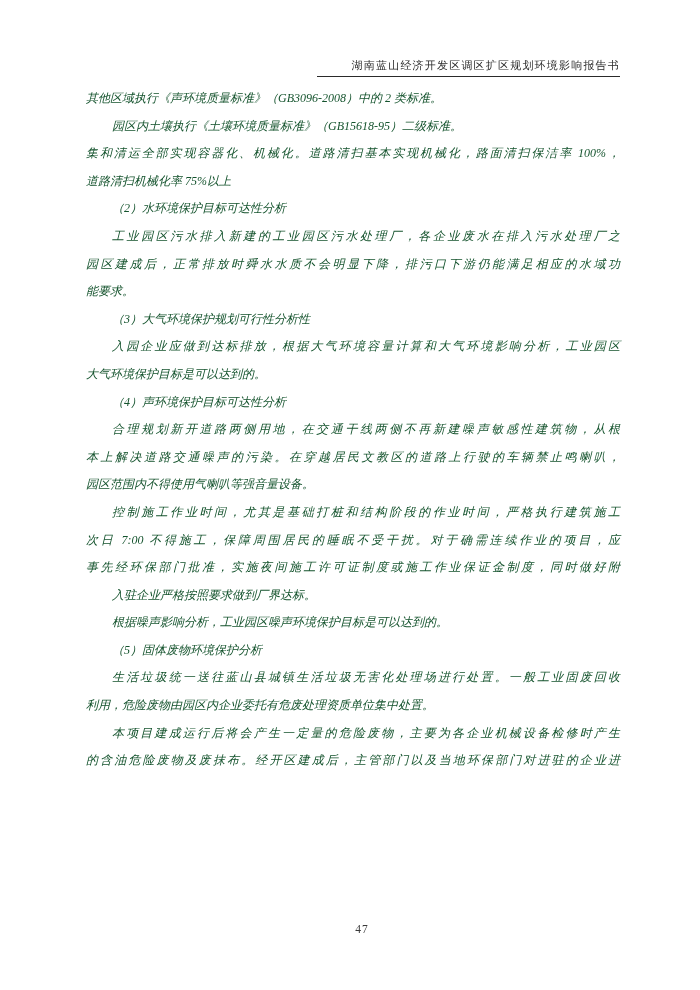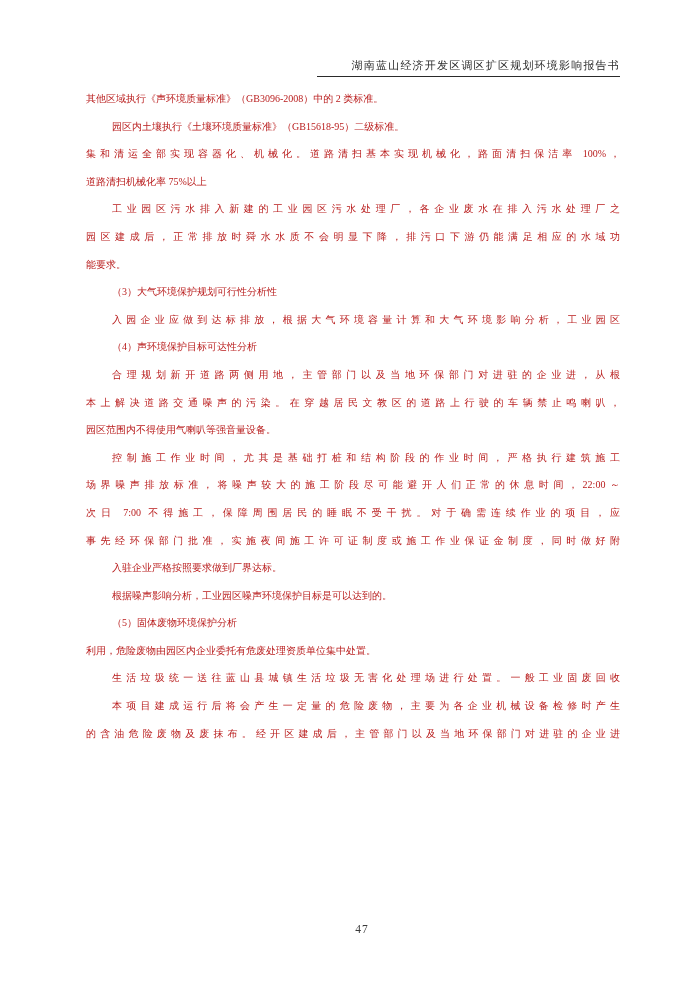--- a/index.html
+++ b/index.html
@@ -23,23 +23,24 @@
     line-height: 13px;
     letter-spacing: 1.2px;
     white-space: nowrap;
     color: #2b2b2b;
   }
   .doc-content {
     position: absolute;
     left: 86px;
     top: 85px;
     width: 534px;
-    font-size: 10px;
+    font-size: 12px;
     line-height: 27.6px;
-    color: #b91c1c;
+    color: #14532d;
+    font-style: italic;
   }
   .line {
     height: 27.6px;
     white-space: nowrap;
   }
   .line.indent { text-indent: 26px; }
   .line.justify {
     white-space: normal;
     text-align: justify;
     text-align-last: justify;
@@ -61,37 +62,38 @@
 
 <div class="page-header">
   <span>湖南蓝山经济开发区调区扩区规划环境影响报告书</span>
 </div>
 
 <div class="doc-content" id="doc-content">
     <div class="line">其他区域执行《声环境质量标准》（GB3096-2008）中的 2 类标准。</div>
     <div class="line indent">园区内土壤执行《土壤环境质量标准》（GB15618-95）二级标准。</div>
     <div class="line justify">集和清运全部实现容器化、机械化。道路清扫基本实现机械化，路面清扫保洁率 100%，</div>
     <div class="line">道路清扫机械化率 75%以上</div>
+    <div class="line indent">（2）水环境保护目标可达性分析</div>
     <div class="line indent justify">工业园区污水排入新建的工业园区污水处理厂，各企业废水在排入污水处理厂之</div>
     <div class="line justify">园区建成后，正常排放时舜水水质不会明显下降，排污口下游仍能满足相应的水域功</div>
     <div class="line">能要求。</div>
     <div class="line indent">（3）大气环境保护规划可行性分析性</div>
     <div class="line indent justify">入园企业应做到达标排放，根据大气环境容量计算和大气环境影响分析，工业园区</div>
+    <div class="line">大气环境保护目标是可以达到的。</div>
     <div class="line indent">（4）声环境保护目标可达性分析</div>
-    <div class="line indent justify">合理规划新开道路两侧用地，主管部门以及当地环保部门对进驻的企业进，从根</div>
+    <div class="line indent justify">合理规划新开道路两侧用地，在交通干线两侧不再新建噪声敏感性建筑物，从根</div>
     <div class="line justify">本上解决道路交通噪声的污染。在穿越居民文教区的道路上行驶的车辆禁止鸣喇叭，</div>
     <div class="line">园区范围内不得使用气喇叭等强音量设备。</div>
     <div class="line indent justify">控制施工作业时间，尤其是基础打桩和结构阶段的作业时间，严格执行建筑施工</div>
-    <div class="line justify">场界噪声排放标准，将噪声较大的施工阶段尽可能避开人们正常的休息时间，22:00～</div>
     <div class="line justify">次日 7:00 不得施工，保障周围居民的睡眠不受干扰。对于确需连续作业的项目，应</div>
     <div class="line justify">事先经环保部门批准，实施夜间施工许可证制度或施工作业保证金制度，同时做好附</div>
     <div class="line indent">入驻企业严格按照要求做到厂界达标。</div>
     <div class="line indent">根据噪声影响分析，工业园区噪声环境保护目标是可以达到的。</div>
     <div class="line indent">（5）固体废物环境保护分析</div>
+    <div class="line indent justify">生活垃圾统一送往蓝山县城镇生活垃圾无害化处理场进行处置。一般工业固废回收</div>
     <div class="line">利用，危险废物由园区内企业委托有危废处理资质单位集中处置。</div>
-    <div class="line indent justify">生活垃圾统一送往蓝山县城镇生活垃圾无害化处理场进行处置。一般工业固废回收</div>
     <div class="line indent justify">本项目建成运行后将会产生一定量的危险废物，主要为各企业机械设备检修时产生</div>
     <div class="line justify">的含油危险废物及废抹布。经开区建成后，主管部门以及当地环保部门对进驻的企业进</div>
   </div>
 
 <div class="page-footer">
   <span>47</span>
 </div>
 
 </body></html>

